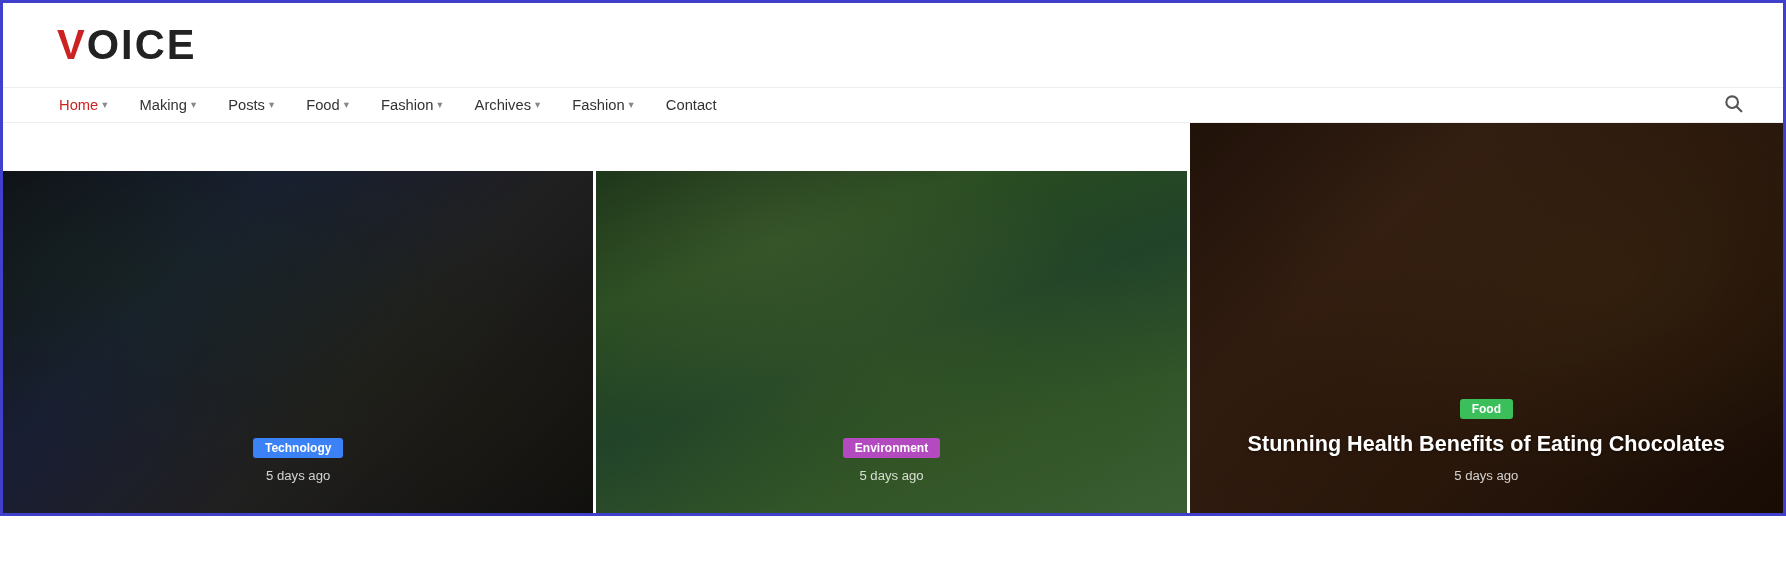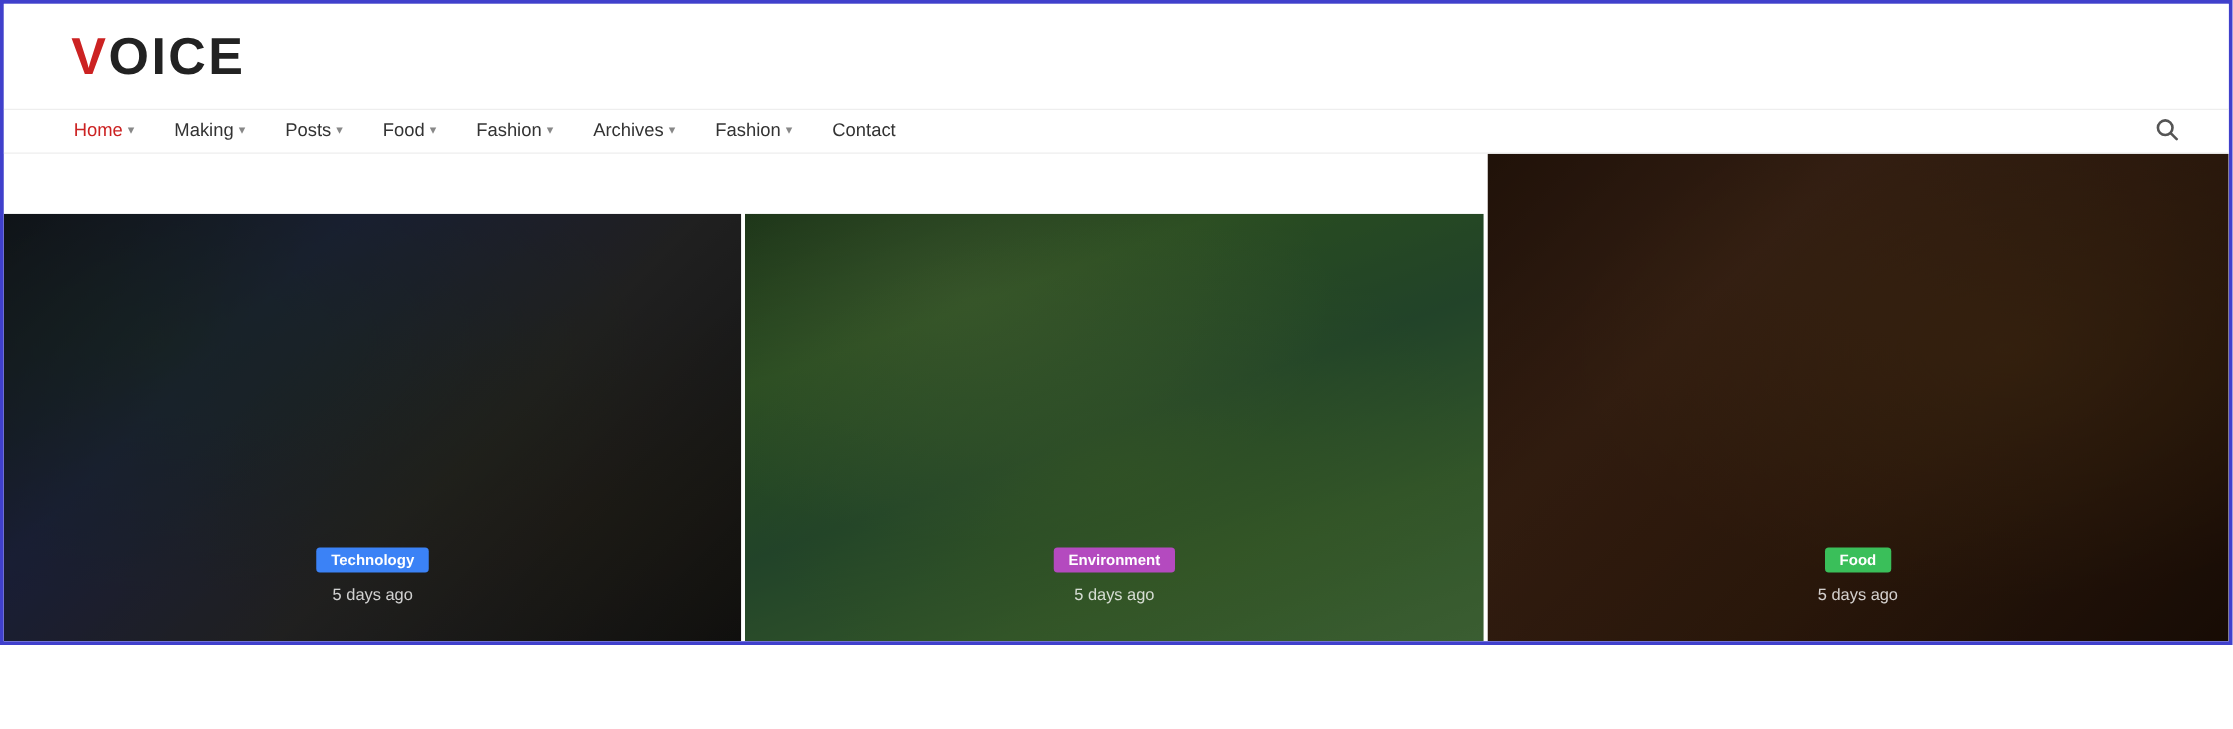--- a/index.html
+++ b/index.html
@@ -243,17 +243,18 @@
     <div class="card-content">
       <div class="category-badge badge-environment">Environment</div>
       <div class="card-meta">5 days ago</div>
     </div>
   </div>
 
   <div class="card">
     <div class="card-bg card-bg-3"></div>
     <div class="card-content">
       <div class="category-badge badge-food">Food</div>
+      <div class="card-title">Stunning Health Benefits of Eating Chocolates</div>
       <div class="card-meta">5 days ago</div>
     </div>
   </div>
 
 </div>
 
 </body></html>

